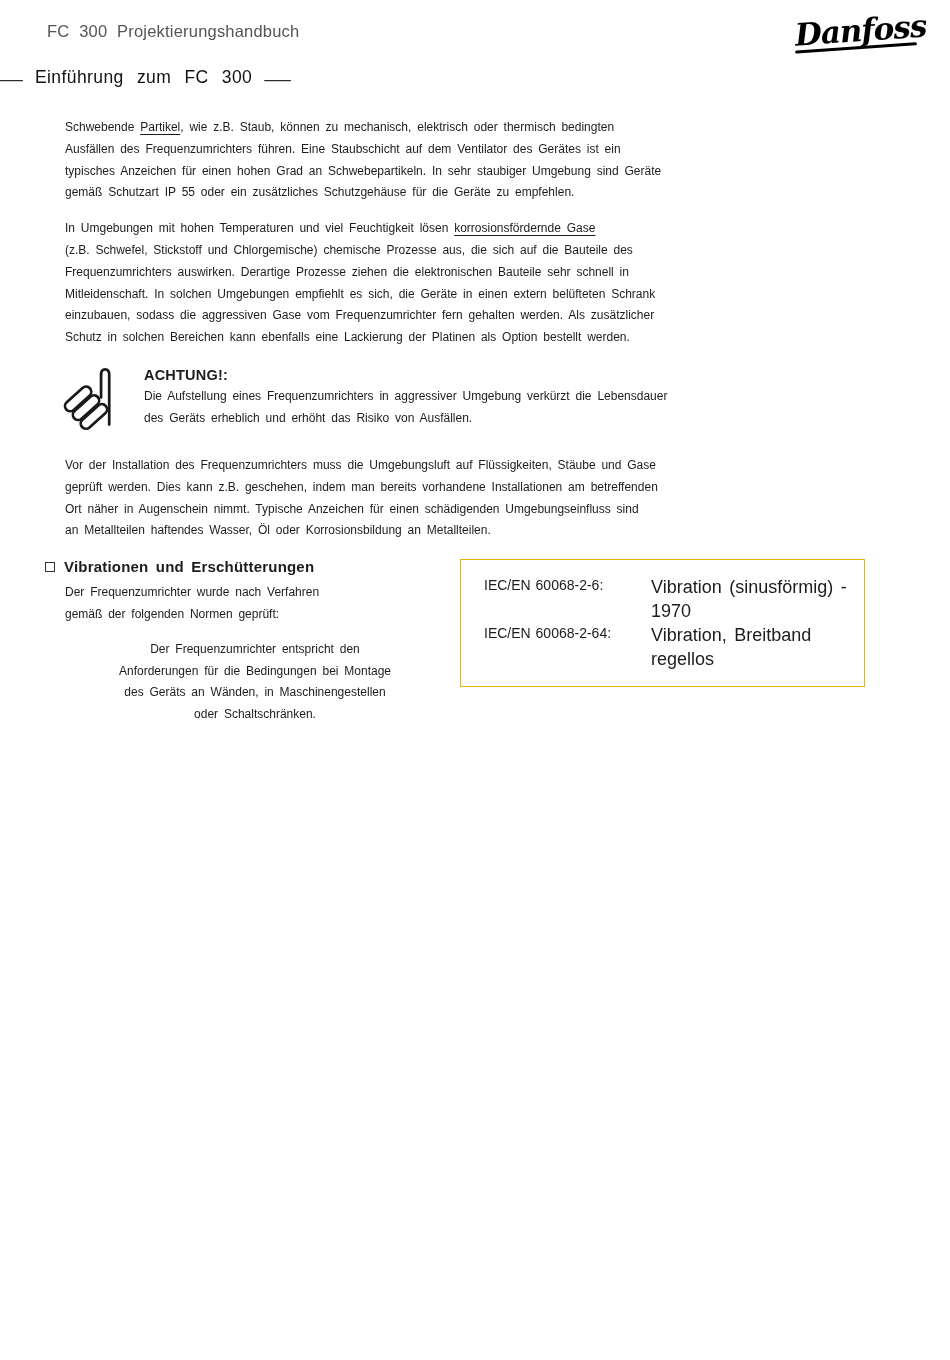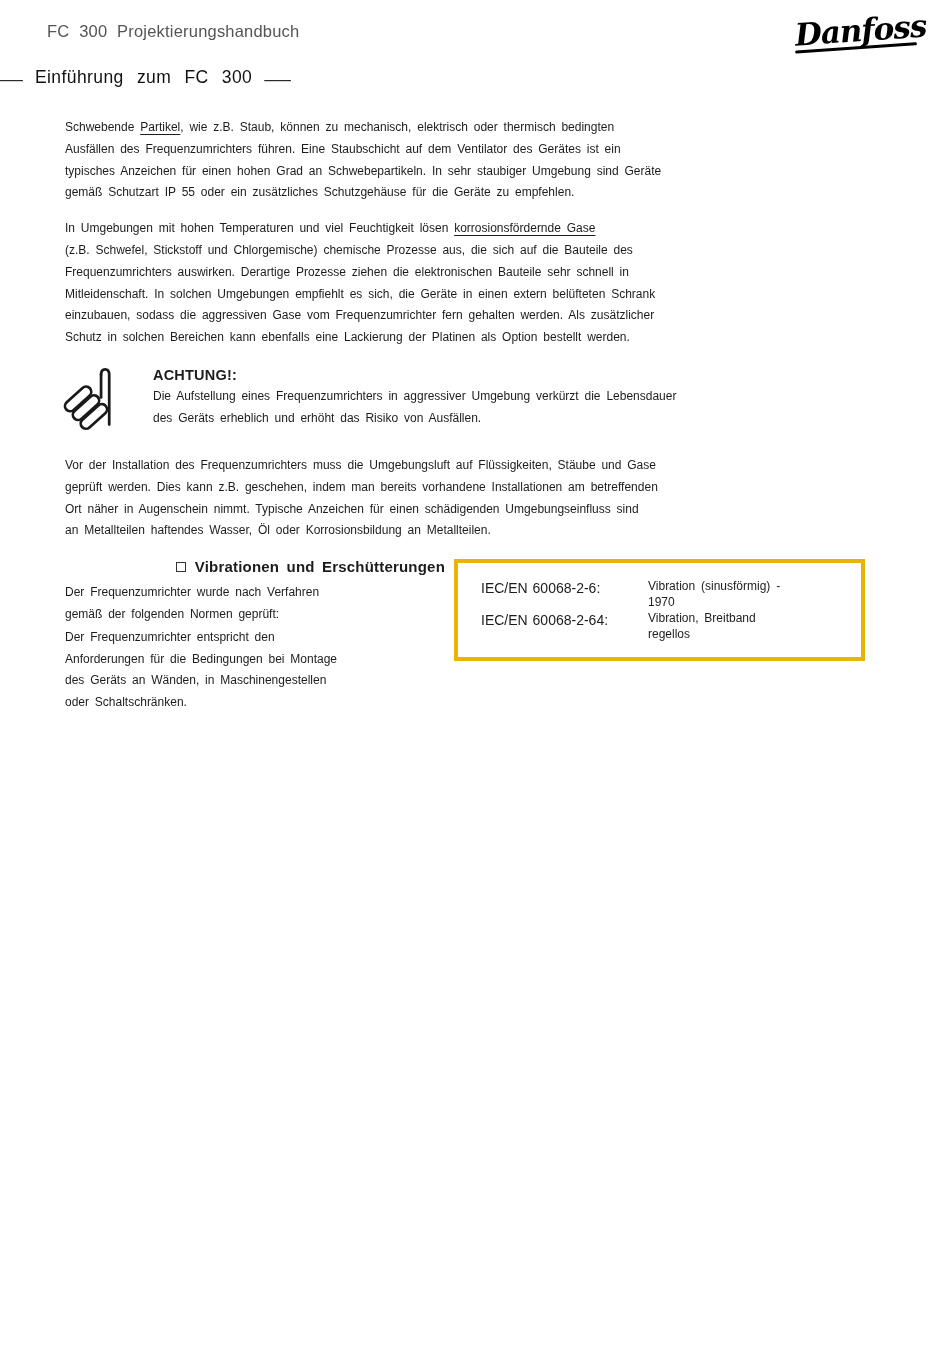--- a/index.html
+++ b/index.html
@@ -96,70 +96,70 @@
     text-underline-offset: 3px;
   }
 
   
   .attention {
     display: flex;
     margin-top: 15px;
     align-items: flex-start;
   }
   .hand-icon-wrap { width: 58px; height: 74px; flex: 0 0 58px; margin-left: -2px; }
-  .attention-text { margin-left: 32px; }
+  .attention-text { margin-left: 23px; }
   .attention-heading {
     font-size: 14.5px;
     font-weight: bold;
     line-height: 22px;
     letter-spacing: 0.2px;
   }
 
   
   .vib-row {
     display: flex;
     justify-content: space-between;
     align-items: flex-start;
     margin-top: 16px;
   }
   .vib-left { width: 400px; margin-left: -20px; }
-  .vib-heading-row { display: flex; align-items: center; justify-content: flex-end; }
+  .vib-heading-row { display: flex; align-items: center; }
   .sq-bullet {
     width: 8px; height: 8px;
     border: 1.5px solid #333;
     margin-right: 9px;
     flex: 0 0 8px;
   }
   .vib-heading {
     font-size: 15px;
     font-weight: bold;
     word-spacing: 3px;
     letter-spacing: 0.2px;
   }
   .vib-body { margin-left: 20px; }
   .vib-body .para:first-child { margin-top: 7px; }
-  .vib-body .para + .para { margin-top: 1px; }
+  .vib-body .para + .para { margin-top: 13px; text-align: center; }
 
   .standards-box {
     width: 370px;
-    border: 4px solid #eab308;
+    border: 1px solid #eab308;
     padding: 15px 10px 15px 23px;
     margin-top: 1px;
   }
   .std-row { display: flex; align-items: flex-start; }
   .std-label {
     flex: 0 0 167px;
     font-size: 14px;
     line-height: 21.3px;
     word-spacing: 1px;
   }
   .std-value {
     flex: 1;
-    font-size: 12px;
-    line-height: 16px;
+    font-size: 18px;
+    line-height: 24px;
   }
 
   
   .footer { position: absolute; left: 0; top: 1312px; width: 950px; height: 34px; }
   .page-number {
     position: absolute;
     left: 65px;
     top: 2px;
     font-size: 16px;
     color: #111;

